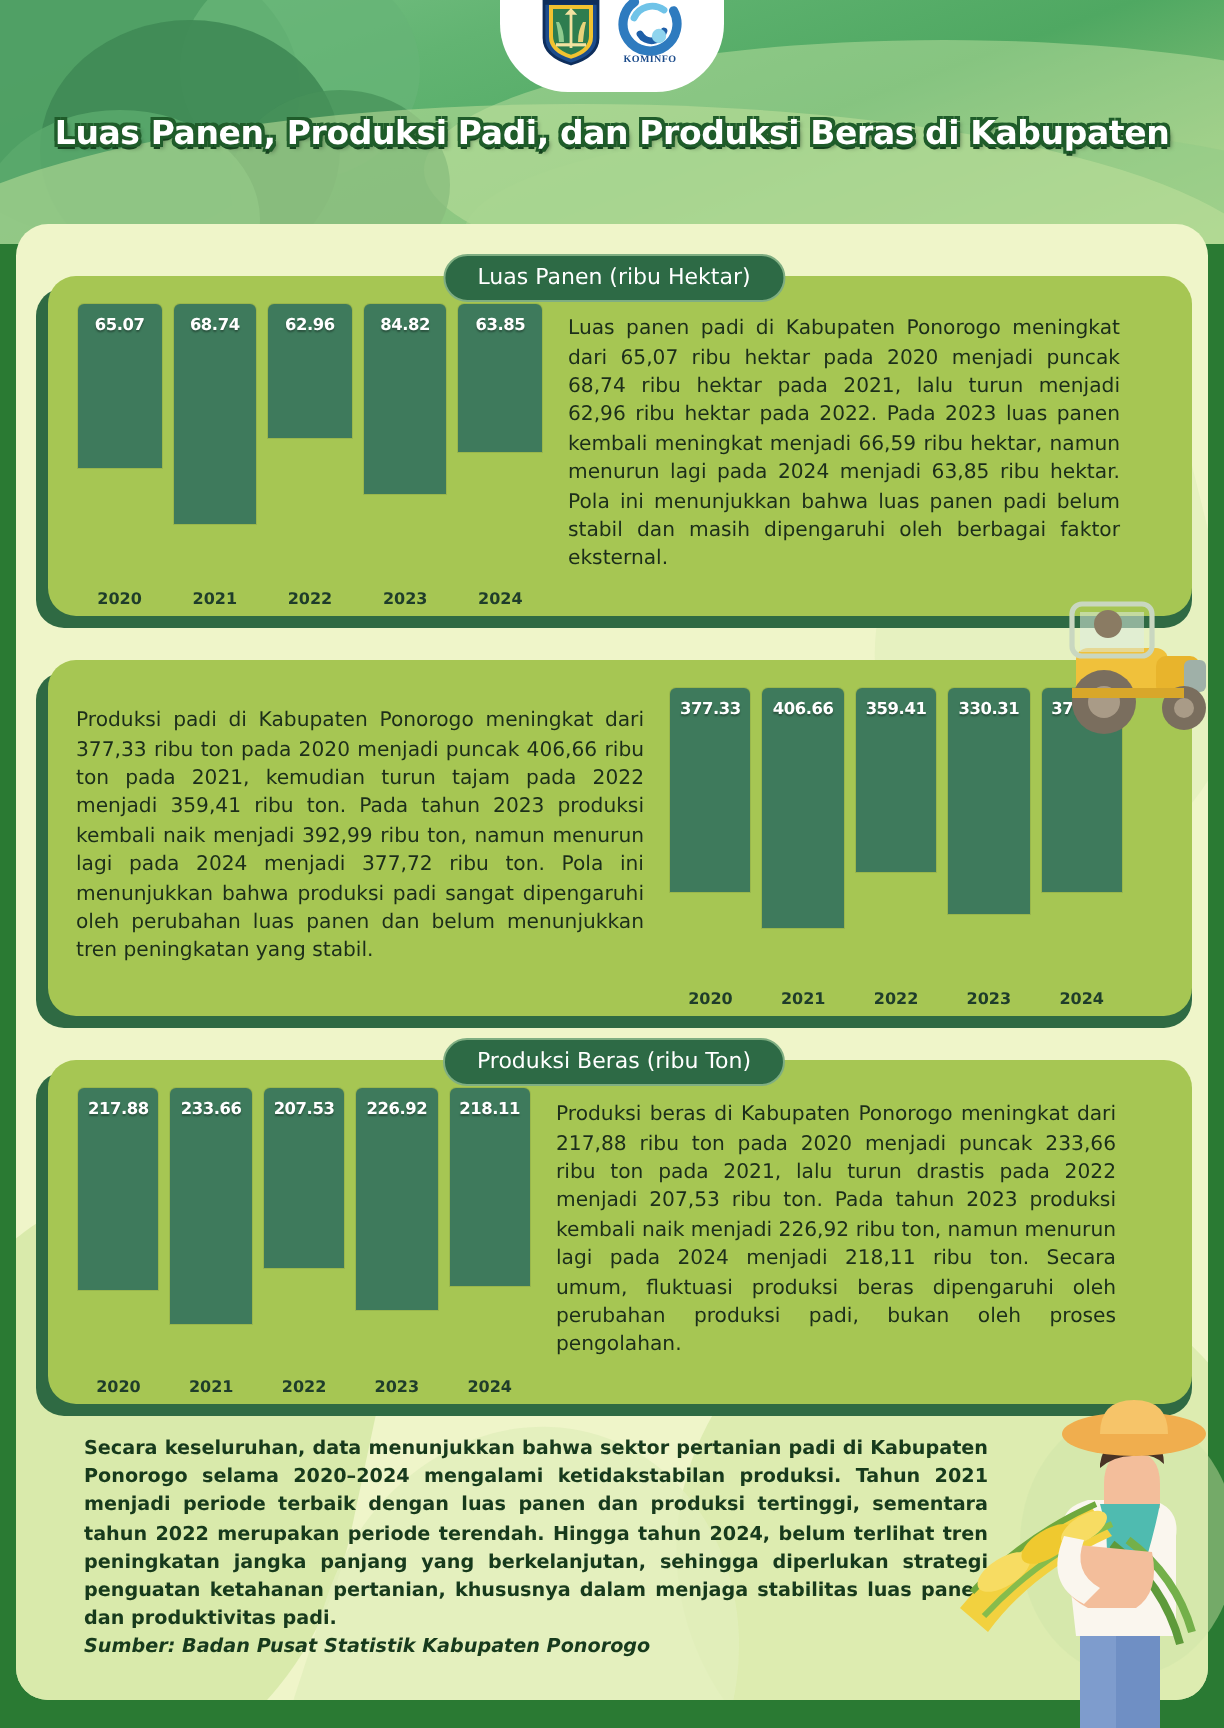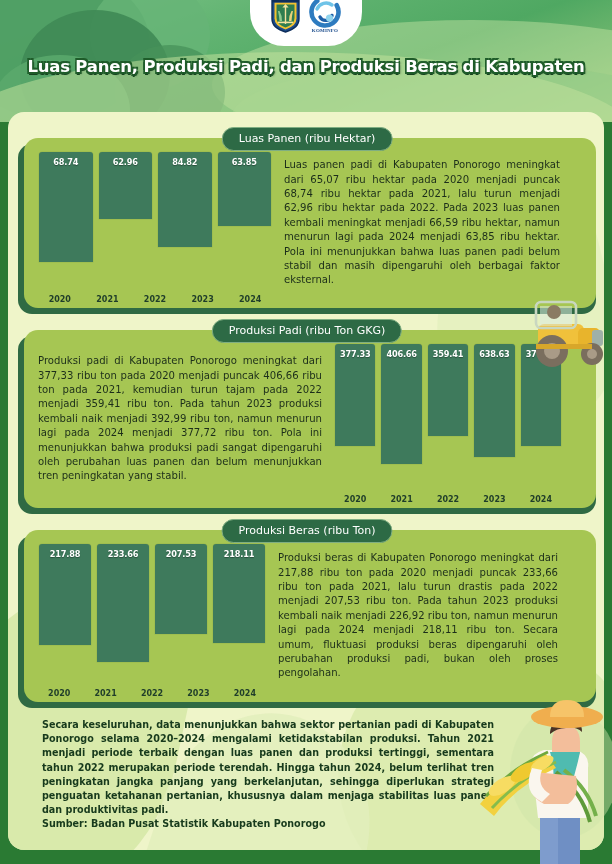--- a/index.html
+++ b/index.html
@@ -81,21 +81,21 @@
   .xlabels{position:absolute;left:0;right:0;bottom:4px;display:flex;justify-content:space-between;margin-top:19px;}
   .xlab{flex:1;text-align:center;font-size:8px;font-weight:bold;color:#1F3D2A;margin:0 3px;}
 
   .para{font-size:10.1px;line-height:14.4px;color:#1C2E1A;text-align:justify;
     font-family:"DejaVu Sans",sans-serif;box-sizing:border-box;}
 
   
   .concl{position:absolute;left:42px;top:718px;width:452px;z-index:8;}
   .concl p{margin:0;font-size:9.6px;line-height:14.2px;font-weight:bold;color:#173A1C;
     text-align:justify;}
-  .source{margin-top:9px;font-size:9px;color:#2A3B22;font-weight:normal;}
+  .source{margin-top:9px;font-size:9px;font-style:italic;color:#2A3B22;font-weight:normal;}
 
   
   .tractor{position:absolute;right:2px;top:298px;width:118px;height:74px;z-index:5;}
   .farmer{position:absolute;right:0px;top:676px;width:140px;height:188px;z-index:9;}
 
   .frame-bottom{position:absolute;left:0;bottom:0;width:612px;height:14px;background:#2A7A33;}
 </style>
 </head>
 <body>
 
@@ -160,20 +160,25 @@
     <rect x="44" y="46" width="56" height="5" fill="#D8A72A"></rect>
   </svg>
 
   <div class="card-wrap" style="left:18px;top:138px;width:578px;height:170px;">
     <div class="card-shadow"></div>
     <div class="card">
       <div class="sec-inner">
         <div class="chartbox" style="width:238px;margin-left:12px;">
           <div class="bars">
             <div class="barcol">
+              <div class="bar" style="height:62%">
+                <div class="barval">65.07</div>
+              </div>
+            </div>
+            <div class="barcol">
               <div class="bar" style="height:83%">
                 <div class="barval">68.74</div>
               </div>
             </div>
             <div class="barcol">
               <div class="bar" style="height:51%">
                 <div class="barval">62.96</div>
               </div>
             </div>
             <div class="barcol">
@@ -218,40 +223,39 @@
                 <div class="barval">406.66</div>
               </div>
             </div>
             <div class="barcol">
               <div class="bar" style="height:66%">
                 <div class="barval">359.41</div>
               </div>
             </div>
             <div class="barcol">
               <div class="bar" style="height:81%">
-                <div class="barval">638.63</div>
+                <div class="barval">330.31</div>
               </div>
             </div>
             <div class="barcol">
               <div class="bar" style="height:73%">
                 <div class="barval">377.72</div>
               </div>
             </div>
           </div>
           <div class="xlabels">
             <div class="xlab">2020</div>
             <div class="xlab">2021</div>
             <div class="xlab">2022</div>
             <div class="xlab">2023</div>
             <div class="xlab">2024</div>
           </div>
         </div>
       </div>
     </div>
-    <div class="pill" style="top:-11px;">Produksi Padi (ribu Ton GKG)</div>
   </div>
 
   <div class="card-wrap" style="left:18px;top:530px;width:578px;height:172px;">
     <div class="card-shadow"></div>
     <div class="card">
       <div class="sec-inner">
         <div class="chartbox" style="width:232px;margin-left:12px;">
           <div class="bars">
             <div class="barcol">
               <div class="bar" style="height:75%">
@@ -259,20 +263,25 @@
               </div>
             </div>
             <div class="barcol">
               <div class="bar" style="height:88%">
                 <div class="barval">233.66</div>
               </div>
             </div>
             <div class="barcol">
               <div class="bar" style="height:67%">
                 <div class="barval">207.53</div>
+              </div>
+            </div>
+            <div class="barcol">
+              <div class="bar" style="height:83%">
+                <div class="barval">226.92</div>
               </div>
             </div>
             <div class="barcol">
               <div class="bar" style="height:74%">
                 <div class="barval">218.11</div>
               </div>
             </div>
           </div>
           <div class="xlabels">
             <div class="xlab">2020</div>

